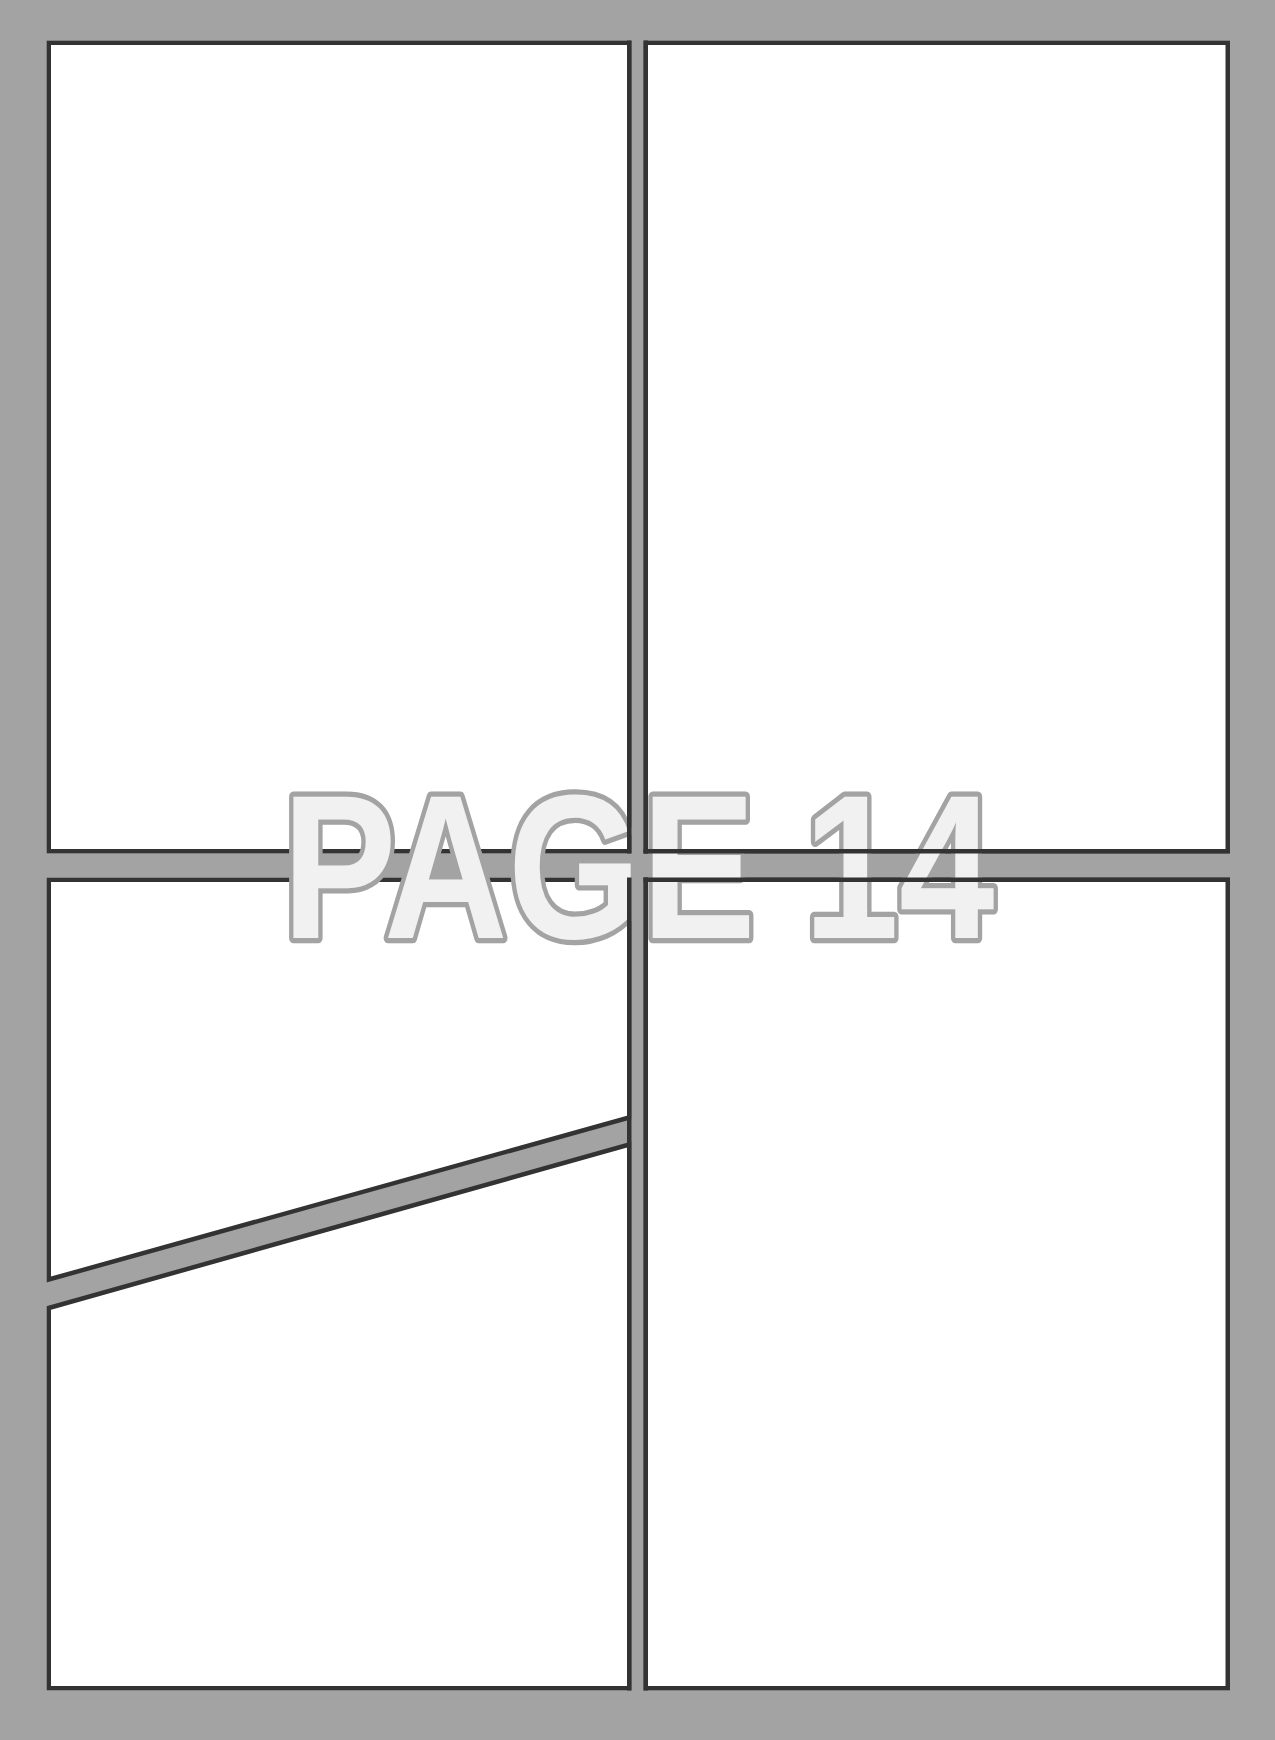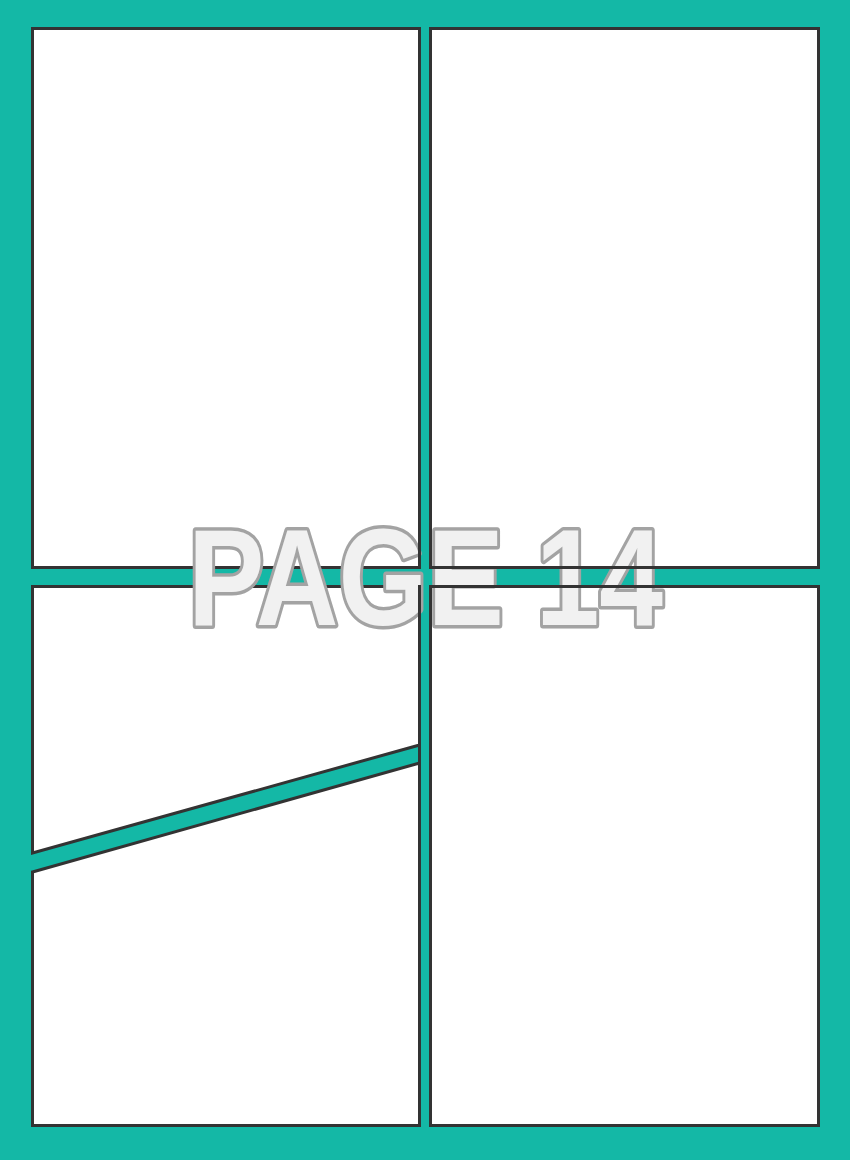--- a/index.html
+++ b/index.html
@@ -10,21 +10,21 @@
   body {
     width: 850px;
     height: 1160px;
     background: #f2f2f2;
     font-family: "Liberation Sans", sans-serif;
   }
   .page {
     position: relative;
     width: 850px;
     height: 1160px;
-    background: #14b8a6;
+    background: #a3a3a3;
     overflow: hidden;
   }
   .panel {
     position: absolute;
     background: #ffffff;
     border: 3px solid #333333;
     box-sizing: border-box;
   }
   #panel-top-left     { left: 31px;  top: 27px;  width: 390px; height: 542px; }
   #panel-top-right    { left: 429px; top: 27px;  width: 391px; height: 542px; }

